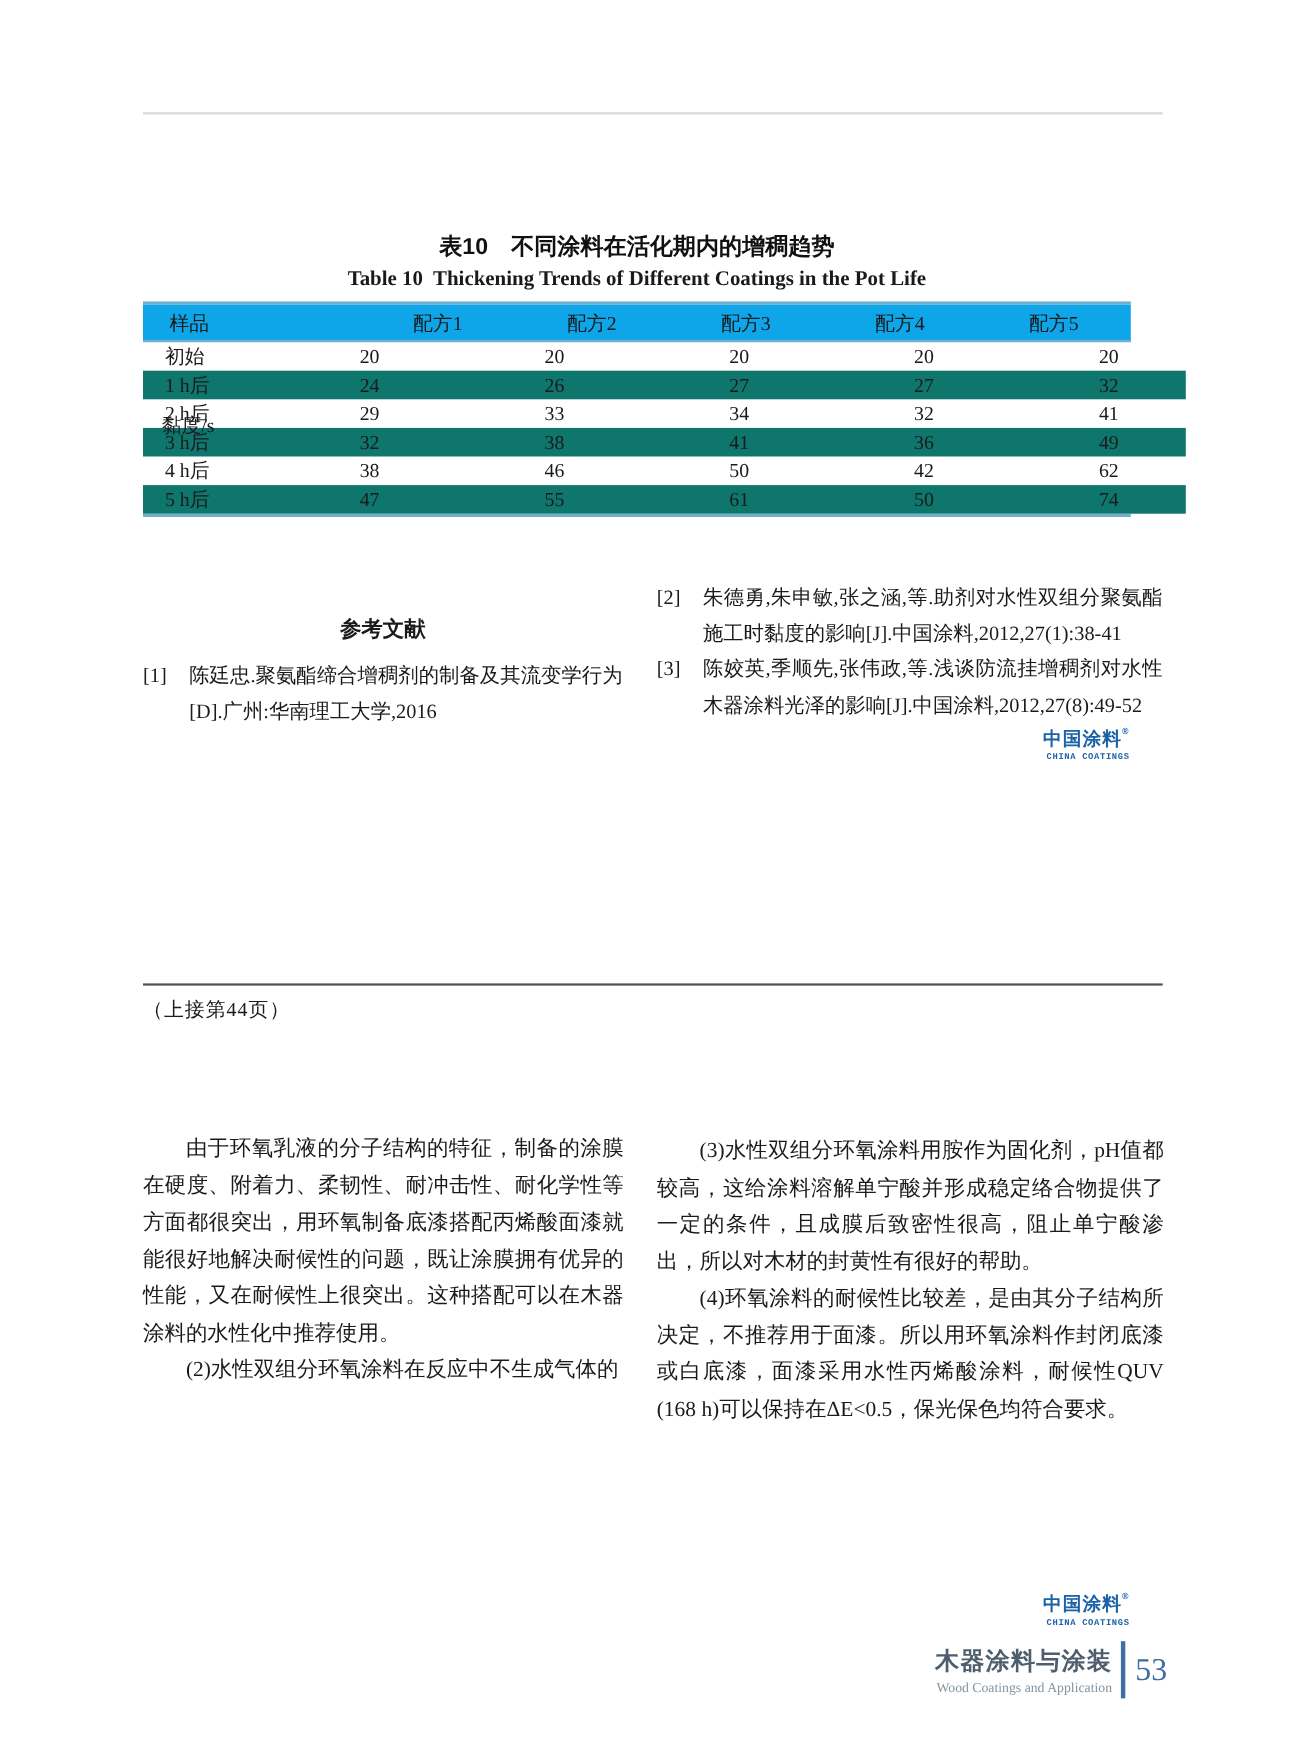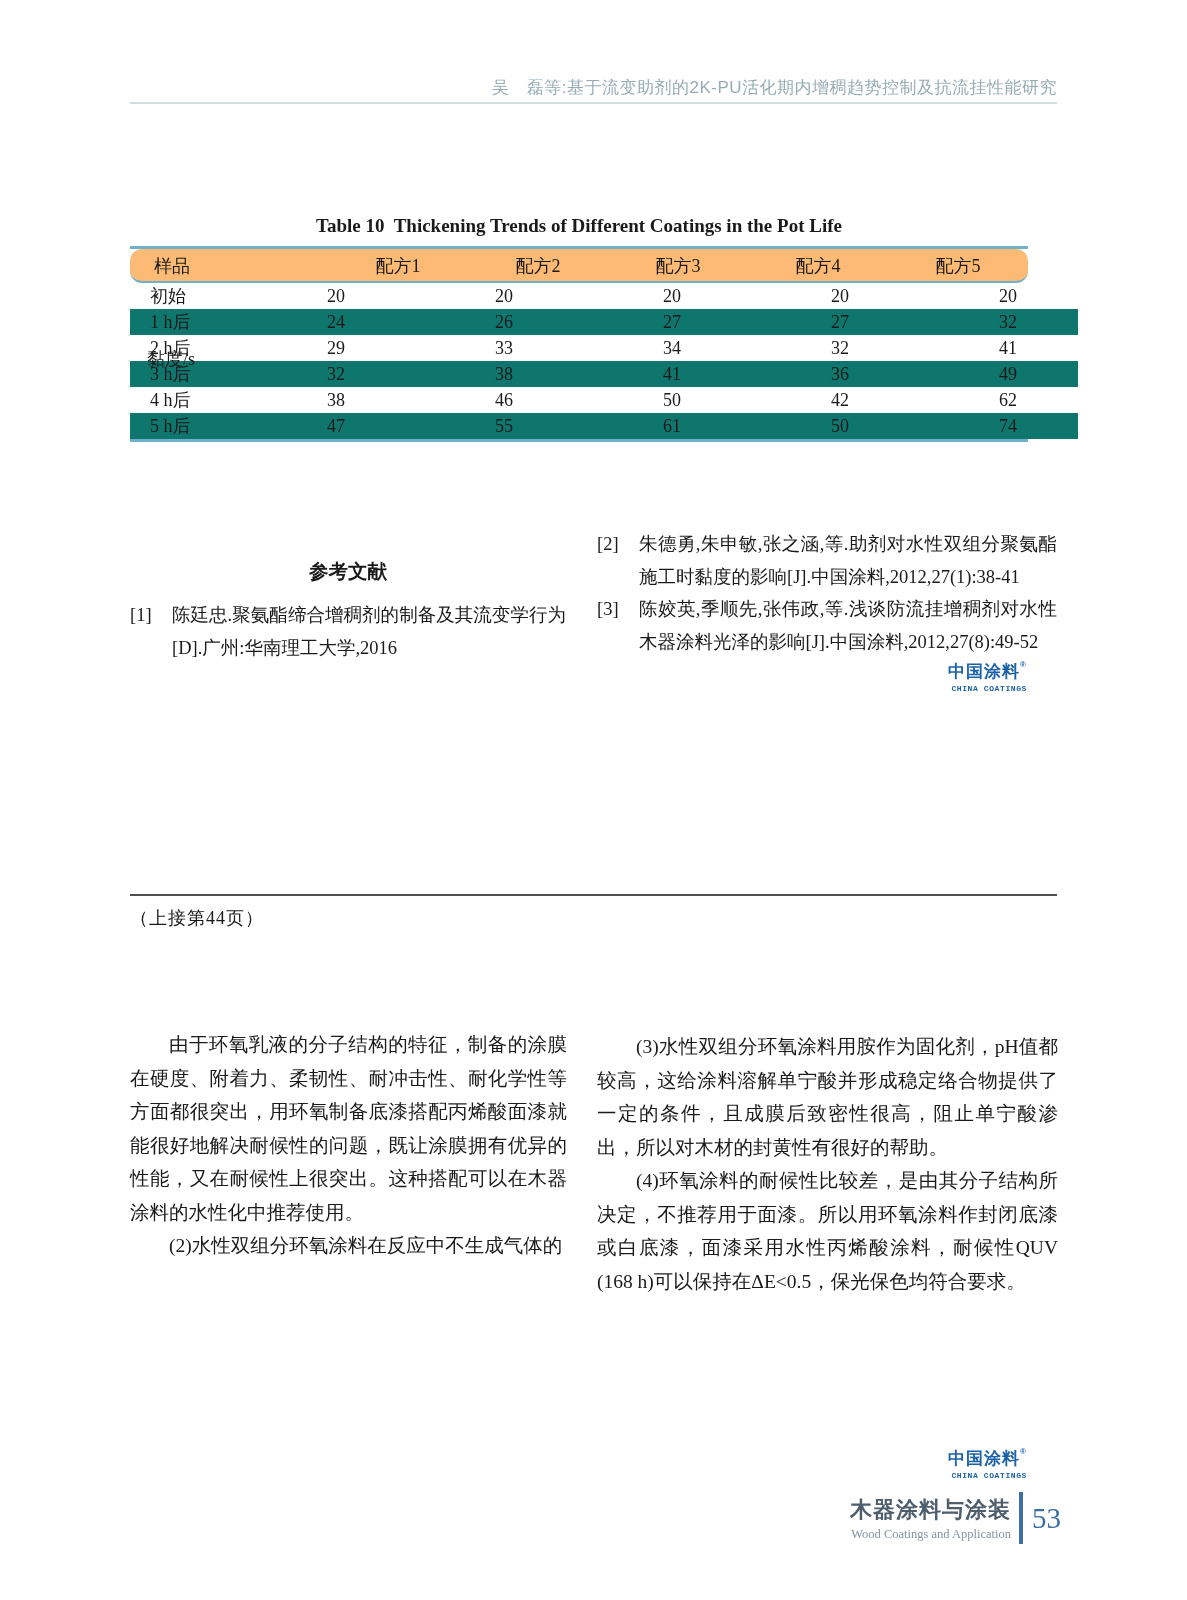--- a/index.html
+++ b/index.html
@@ -29,21 +29,21 @@
     text-align:center; font-size:19px; font-weight:bold; margin-top:5px;
     font-family:"Liberation Serif","DejaVu Serif",serif; white-space:pre-wrap;
   }
   .tbl {
     margin-top:9px; position:relative;
     border-top:3px solid #70b1cd; border-bottom:3px solid #70b1cd;
     font-size:18px;
   }
   .tbl-head {
     display:flex; height:34px; line-height:34px;
-    background:#fdba74; border-bottom:2px solid #70b1cd;border-radius:12px;
+    background:#0ea5e9; border-bottom:2px solid #70b1cd;
   }
   .th-sample { width:198px; padding-left:24px; }
   .th-col { width:140px; text-align:center; }
   .tbl-row { display:flex; height:26px; line-height:26px; }
   .row-spacer { width:90px; background:#fff; }
   .row-body { display:flex; flex:1;gap:28px; }
   .row-shaded .row-body { background:#0f766e; }
   .td-label { width:108px; padding-left:20px; }
   .td-val { width:140px; text-align:center; }
   .row-group-label { position:absolute; left:17px; top:98px; font-size:18px; }
@@ -92,24 +92,24 @@
   }
   .f-en { font-size:12.5px; color:#84949f; margin-top:2px; }
   .f-bar { width:4px; height:52px; background:#3d6ea5; margin-left:8px; margin-right:9px; }
   .f-num { font-size:29px; color:#3d6ea5; }
 </style>
 </head>
 <body>
 
 <div id="page">
 
-  <div class="running-head">吴　磊等:基于流变助剂的2K-PU活化期内增稠趋势控制及抗流挂性能研究</div>
   <div class="header-rule"></div>
 
   <div class="table-wrap">
+    <div class="tbl-title-cn">表10　不同涂料在活化期内的增稠趋势</div>
     <div class="tbl-title-en">Table 10  Thickening Trends of Different Coatings in the Pot Life</div>
 
     <div class="tbl">
       <div class="tbl-head">
         <div class="th-sample">样品</div>
         <div class="th-col">配方1</div>
         <div class="th-col">配方2</div>
         <div class="th-col">配方3</div>
         <div class="th-col">配方4</div>
         <div class="th-col">配方5</div>

